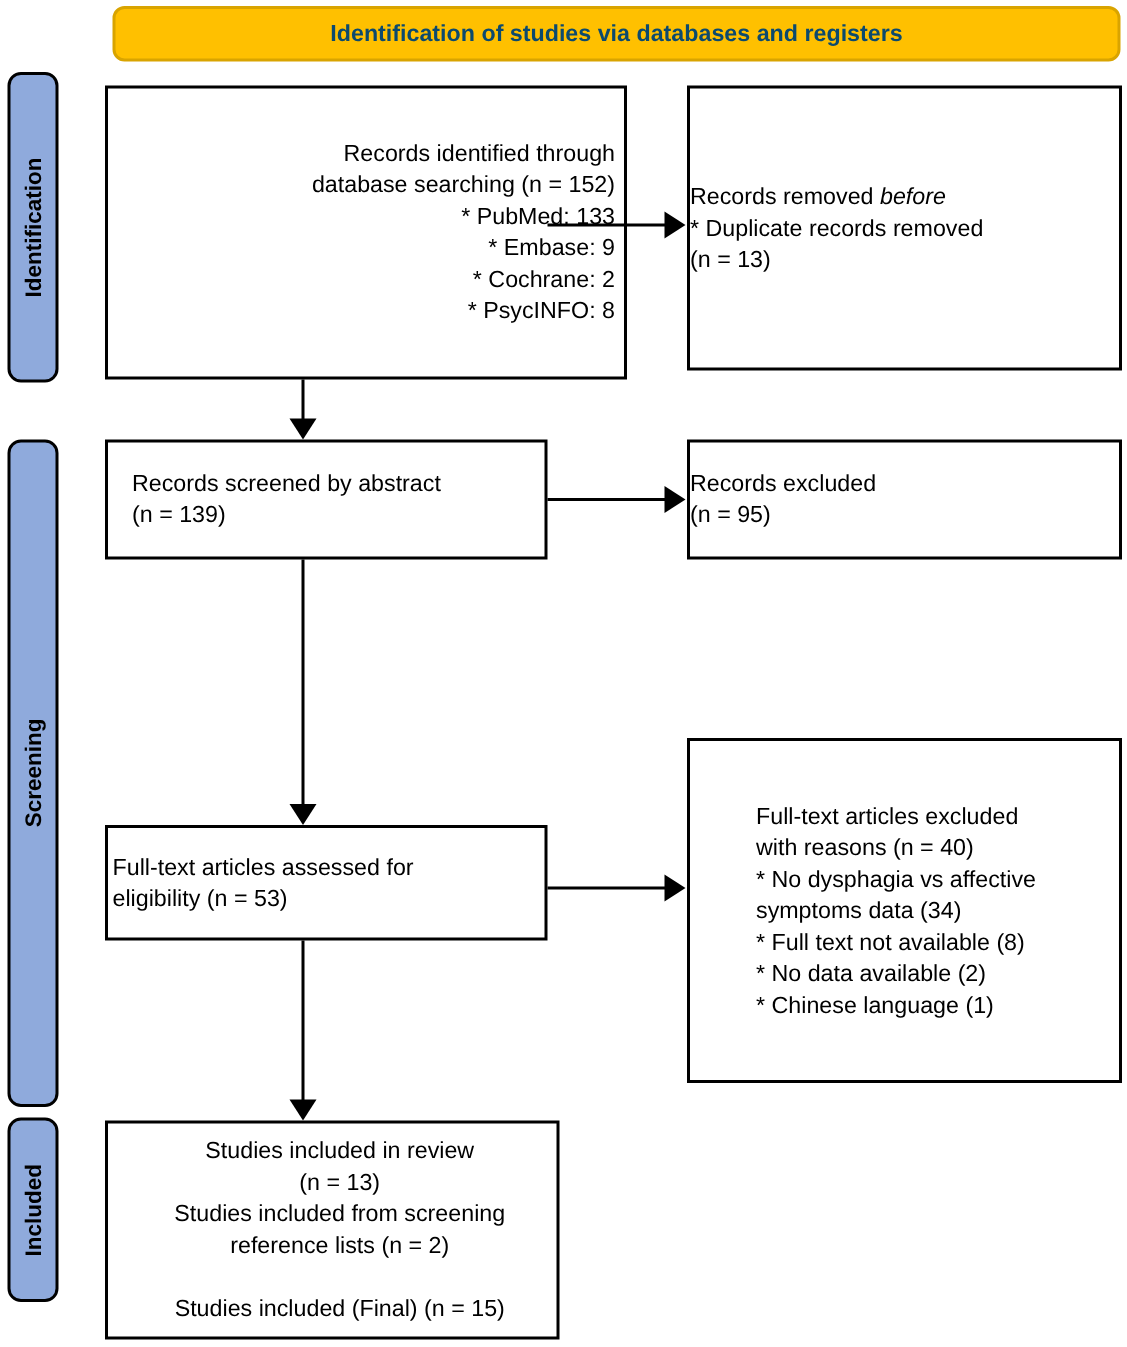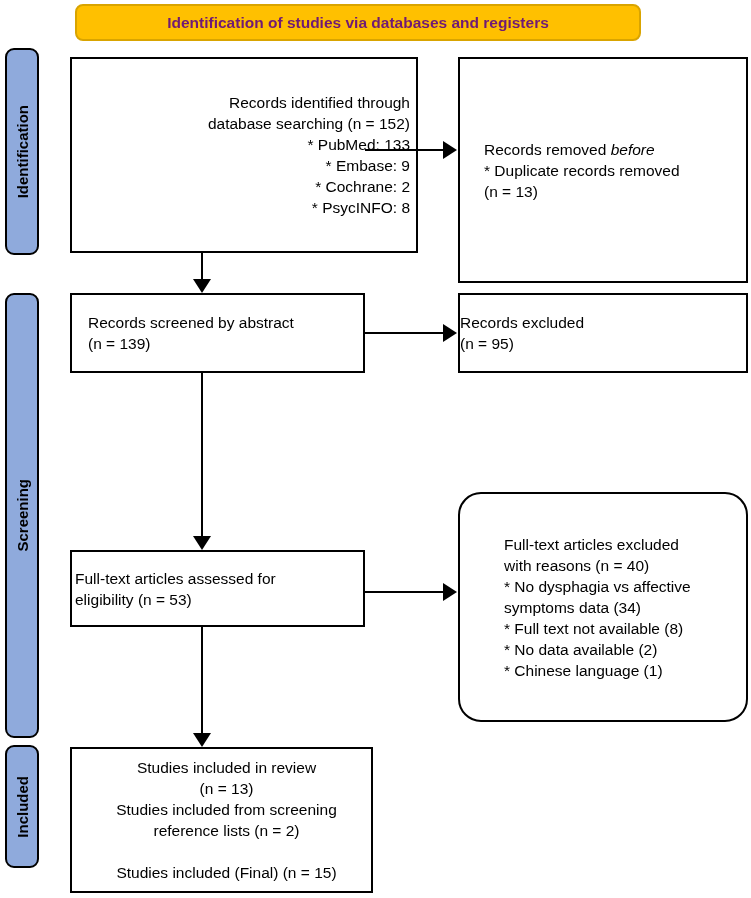--- a/index.html
+++ b/index.html
@@ -12,31 +12,31 @@
     position: relative;
     width: 751px;
     height: 898px;
     background: #ffffff;
     overflow: hidden;
   }
   
   .banner {
     position: absolute;
     left: 75px; top: 4px;
-    width: 566px; height: 37px;
+    width: 672px; height: 37px;
     background: var(--banner-bg);
     border: 2px solid var(--banner-border);
     border-radius: 8px;
     box-sizing: border-box;
     display: flex;
     align-items: center;
     justify-content: center;
     font-weight: bold;
     font-size: 15.5px;
-    color: #701a75;
+    color: #0c4a6e;
   }
   
   .stage {
     position: absolute;
     left: 5px;
     width: 34px;
     background: var(--stage-bg);
     border: 2px solid #000;
     border-radius: 9px;
     box-sizing: border-box;
@@ -64,25 +64,25 @@
     display: flex;
     flex-direction: column;
     justify-content: center;
     font-size: 15.5px;
     line-height: 21px;
     color: #000;
     padding-right: 6px;
   }
   .box .line { min-height: 21px; white-space: nowrap; }
   .box.records-identified { left: 70px;  top: 57px;  width: 348px; height: 196px; padding-left: 44px; align-items: flex-end; }
-  .box.records-removed    { left: 458px; top: 57px;  width: 290px; height: 226px; padding-left: 24px; }
+  .box.records-removed    { left: 458px; top: 57px;  width: 290px; height: 190px; padding-left: 0; }
   .box.records-screened   { left: 70px;  top: 293px; width: 295px; height: 80px;  padding-left: 16px; }
   .box.records-excluded   { left: 458px; top: 293px; width: 290px; height: 80px;  }
   .box.fulltext-assessed  { left: 70px;  top: 550px; width: 295px; height: 77px;  padding-left: 3px; }
-  .box.fulltext-excluded  { left: 458px; top: 492px; width: 290px; height: 230px; padding-left: 44px; border-radius: 23px; }
+  .box.fulltext-excluded  { left: 458px; top: 492px; width: 290px; height: 230px; padding-left: 44px; }
   .box.studies-included   { left: 70px;  top: 747px; width: 303px; height: 146px; padding-left: 16px; align-items: center; }
   
   .vline {
     position: absolute;
     width: 2px;
     background: var(--arrow);
   }
   .hline {
     position: absolute;
     height: 2px;

